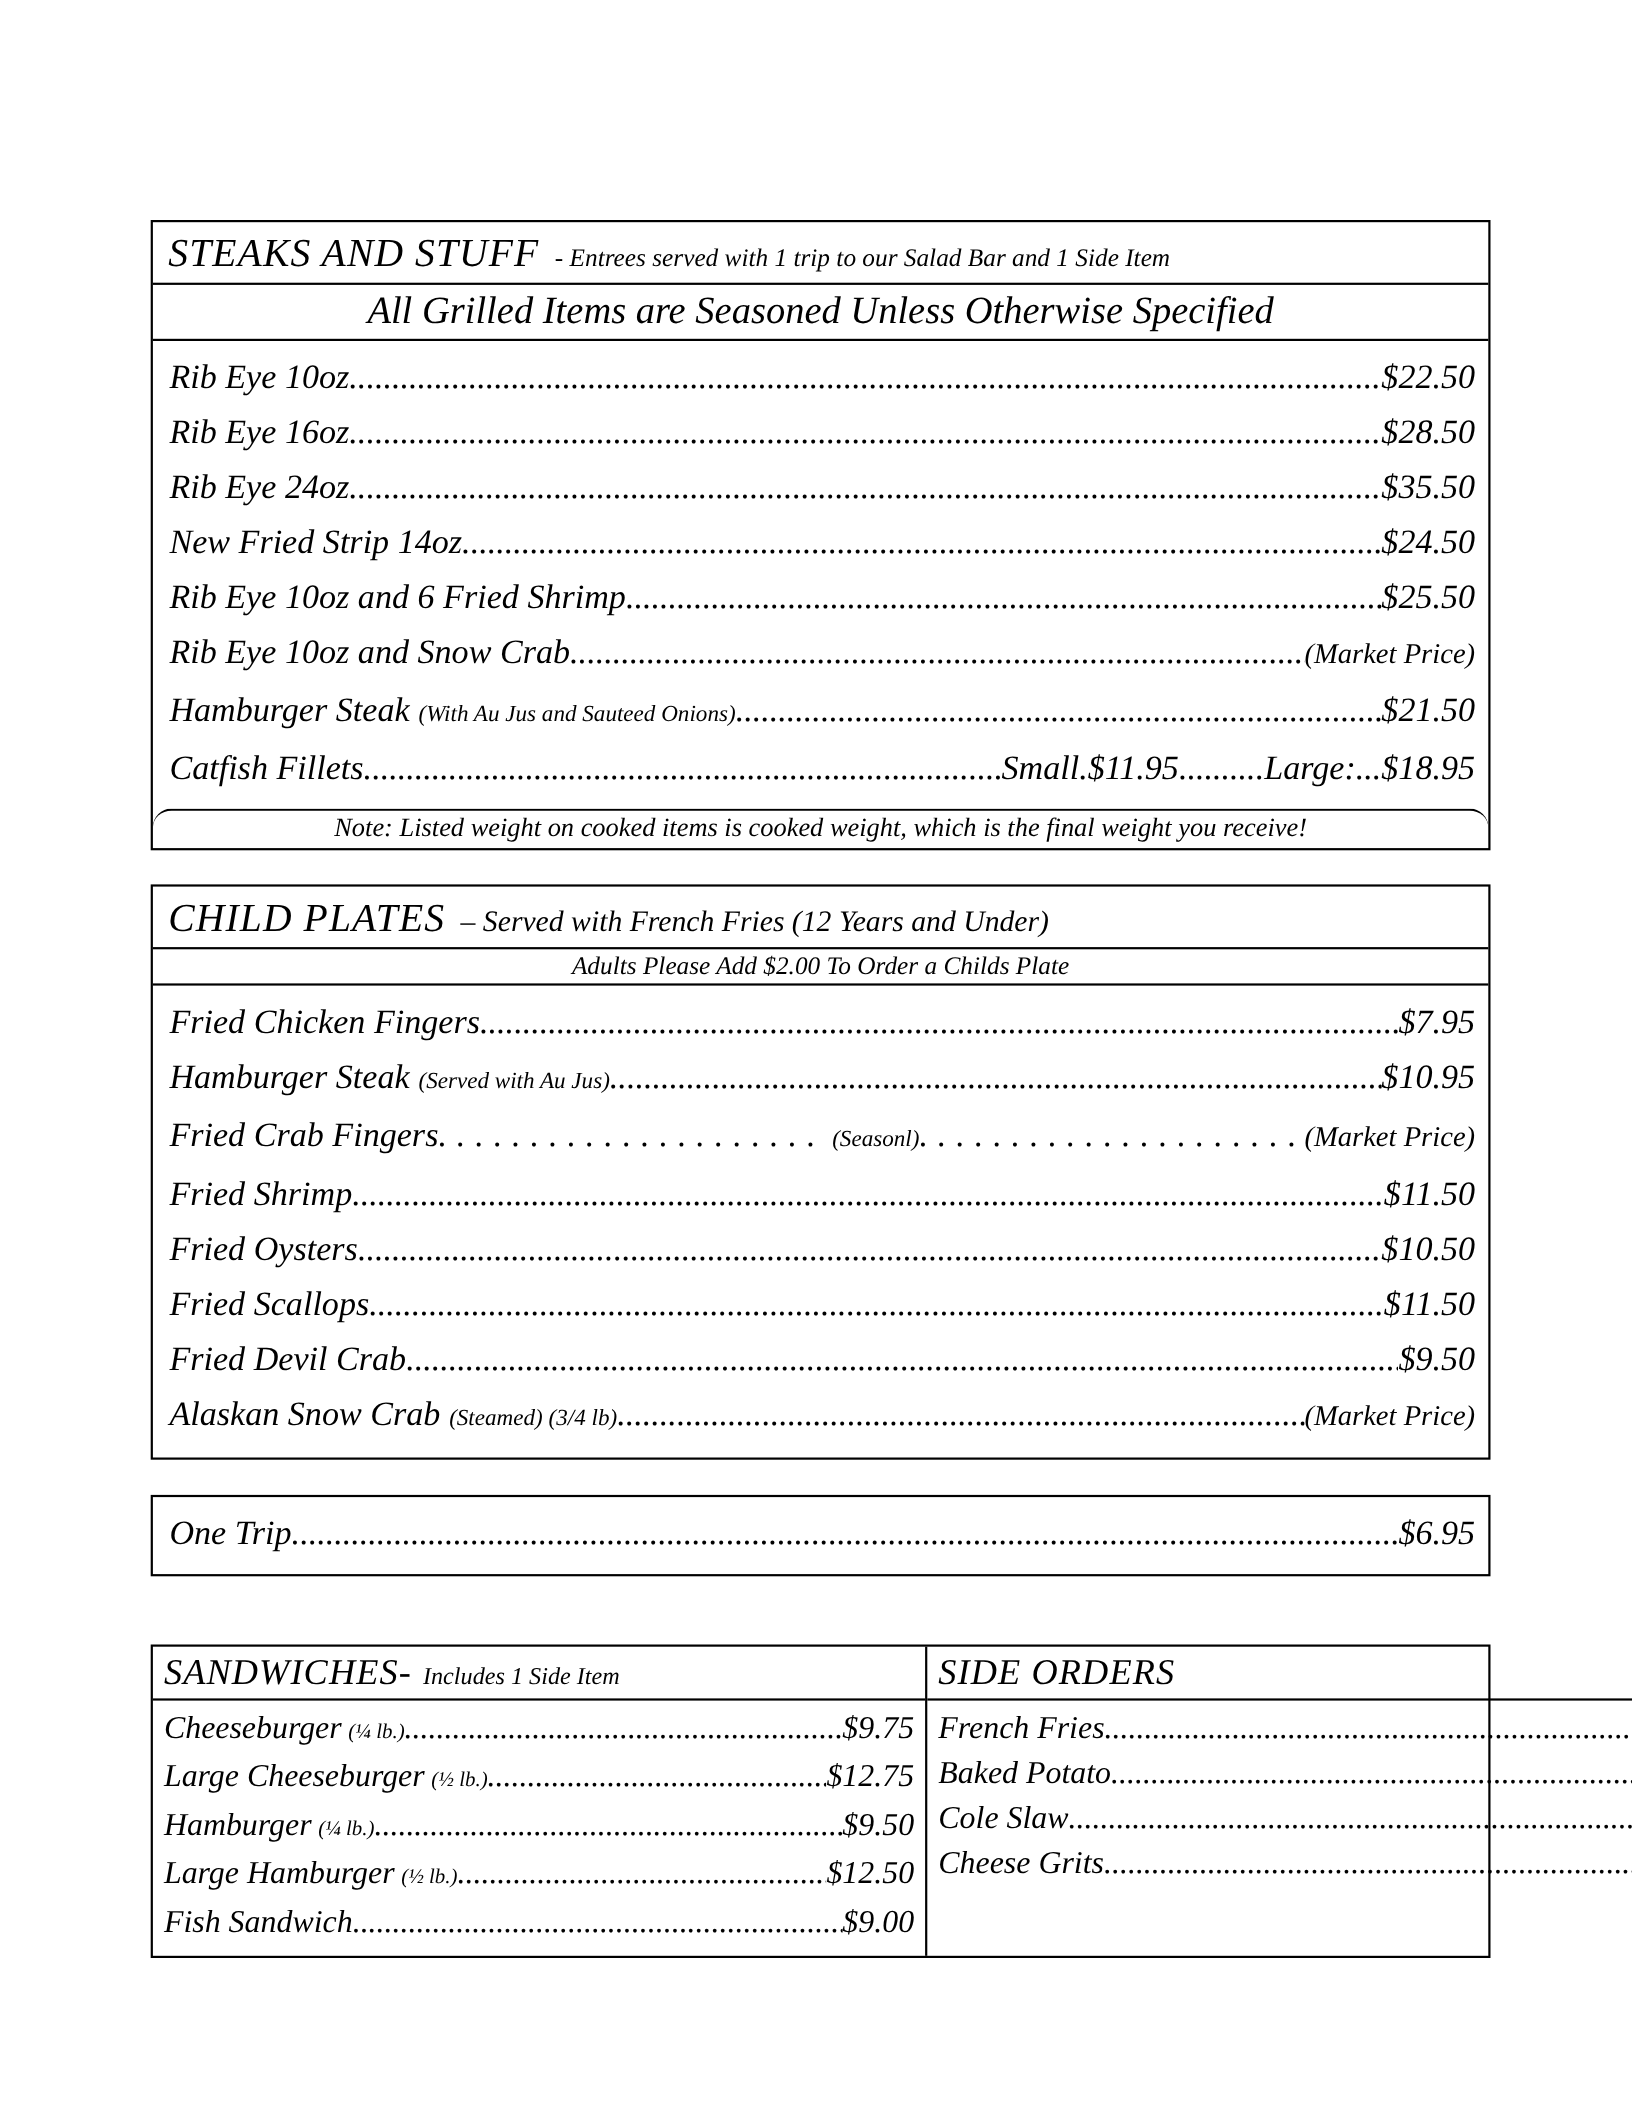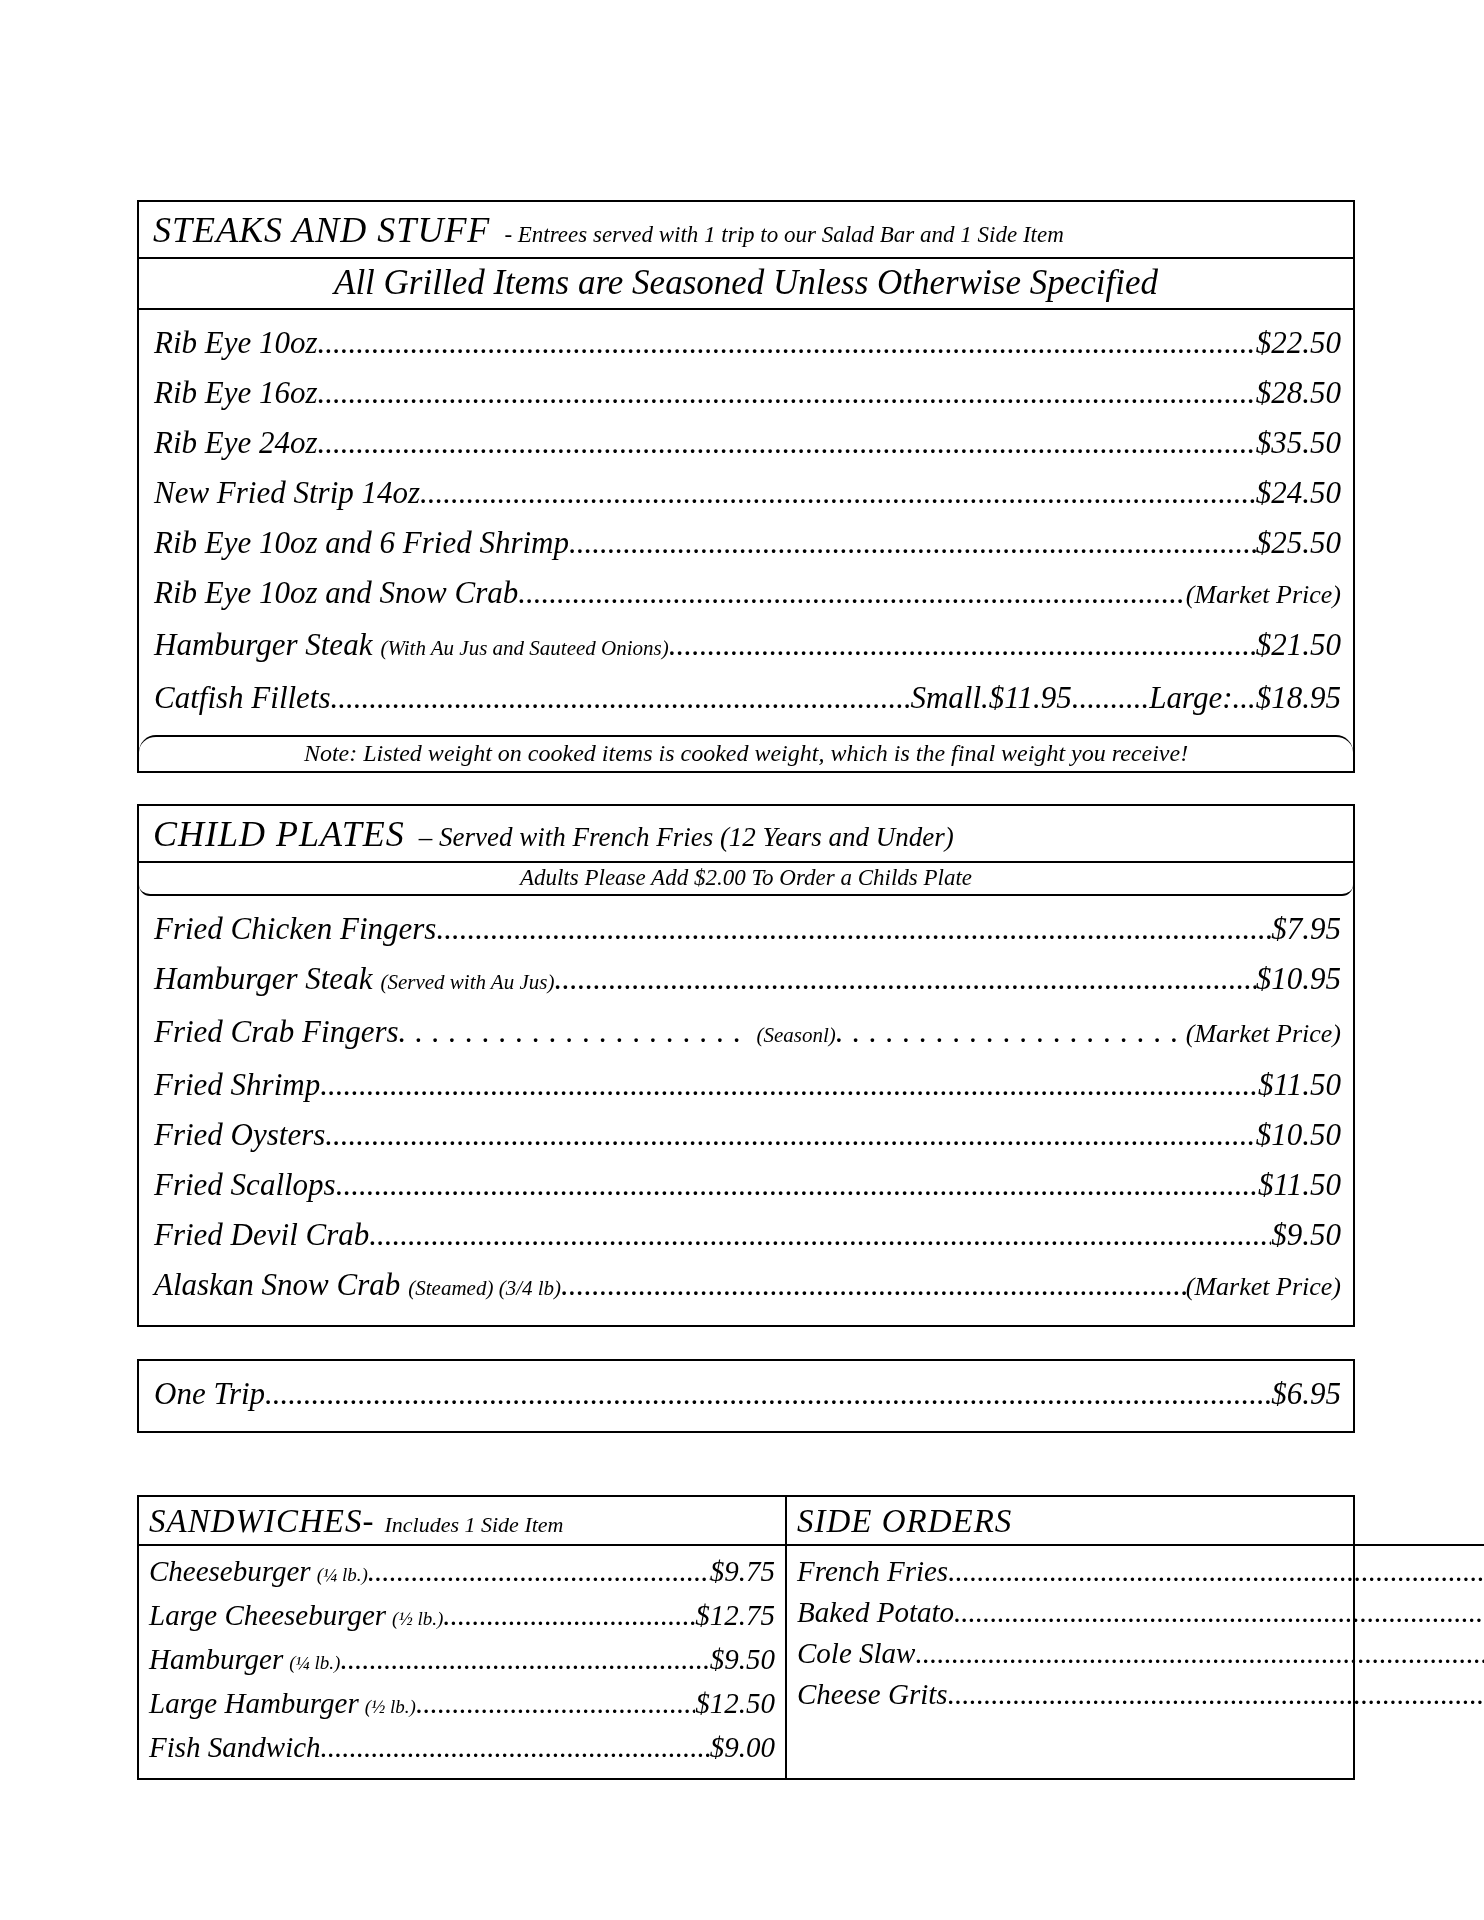--- a/index.html
+++ b/index.html
@@ -27,21 +27,21 @@
   .title  { font-size: 36px; letter-spacing: 1px; white-space: pre-wrap; }
   .suffix { font-size: 23px; }
   .suffix-lg { font-size: 27px; }
 
   .subhdr {
     border-bottom: 2px solid #000;
     text-align: center;
     font-size: 35px;
     padding: 4px 0 5px 0;
   }
-  .subhdr-sm { font-size: 23px; padding: 2px 0 3px 0; border-radius: 11px; }
+  .subhdr-sm { font-size: 23px; padding: 2px 0 3px 0; }
 
   .tbody { padding: 8px 12px 12px 15px; }
 
   .row {
     display: flex; align-items: baseline;
     font-size: 31px; line-height: 50px;
     white-space: nowrap;
   }
   .item-name { flex: 0 0 auto; }
   .item-note { flex: 0 0 auto; font-size: 21px; margin-left: 8px; }
@@ -57,21 +57,21 @@
   .footnote {
     border-top: 2px solid #000;
     text-align: center;
     font-size: 24px;
     padding: 3px 0 4px 0;
     border-radius: 17px;
   }
 
   
   .duo { display: flex; align-items: stretch; }
-  .duo .col-left  { width: 648px; border-right: 2px solid #000; display: flex; flex-direction: column; }
+  .duo .col-left  { width: 704px; border-right: 2px solid #000; display: flex; flex-direction: column; }
   .duo .col-right { flex: 1; display: flex; flex-direction: column; }
   .duo .hdr { padding: 6px 8px 4px 10px; gap: 10px; }
   .duo .title { font-size: 33px; }
   .duo .suffix { font-size: 22px; }
   .duo .tbody { padding: 5px 10px 10px 10px; flex: 1; }
   .duo .row { font-size: 29px; line-height: 41px; }
   .duo .item-note { font-size: 19px; margin-left: 6px; }
 </style>
 </head>
 <body>

